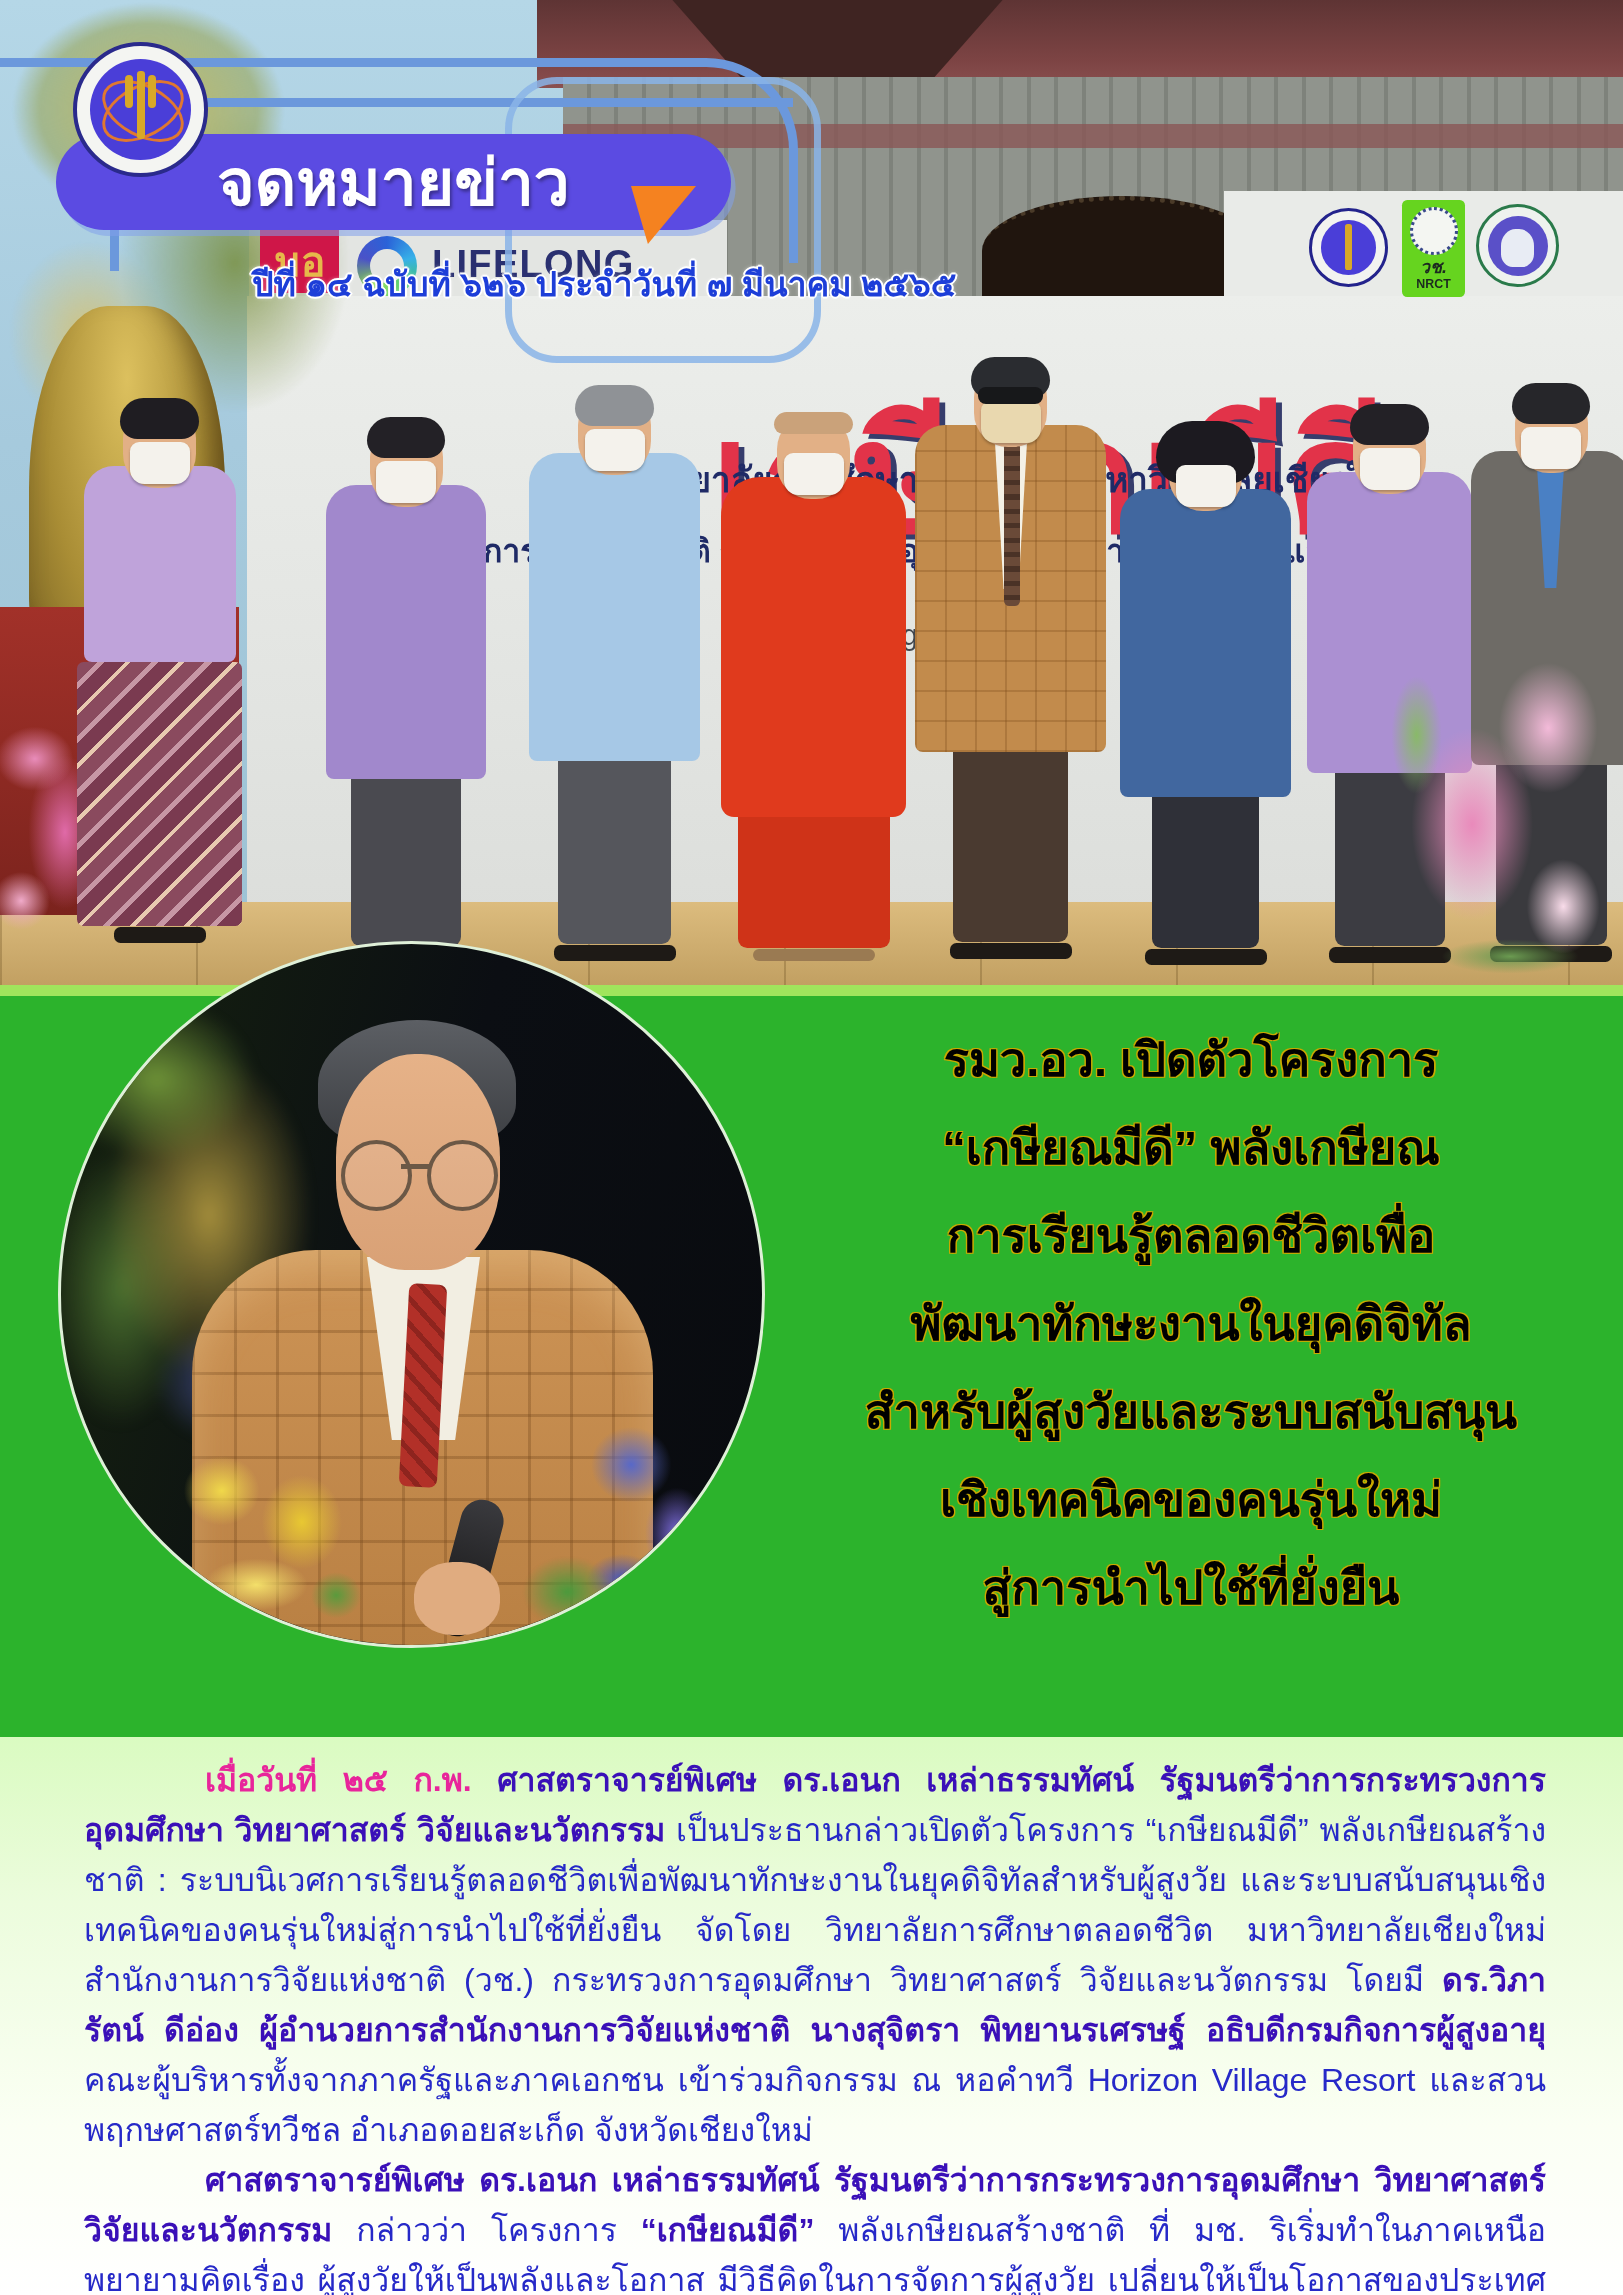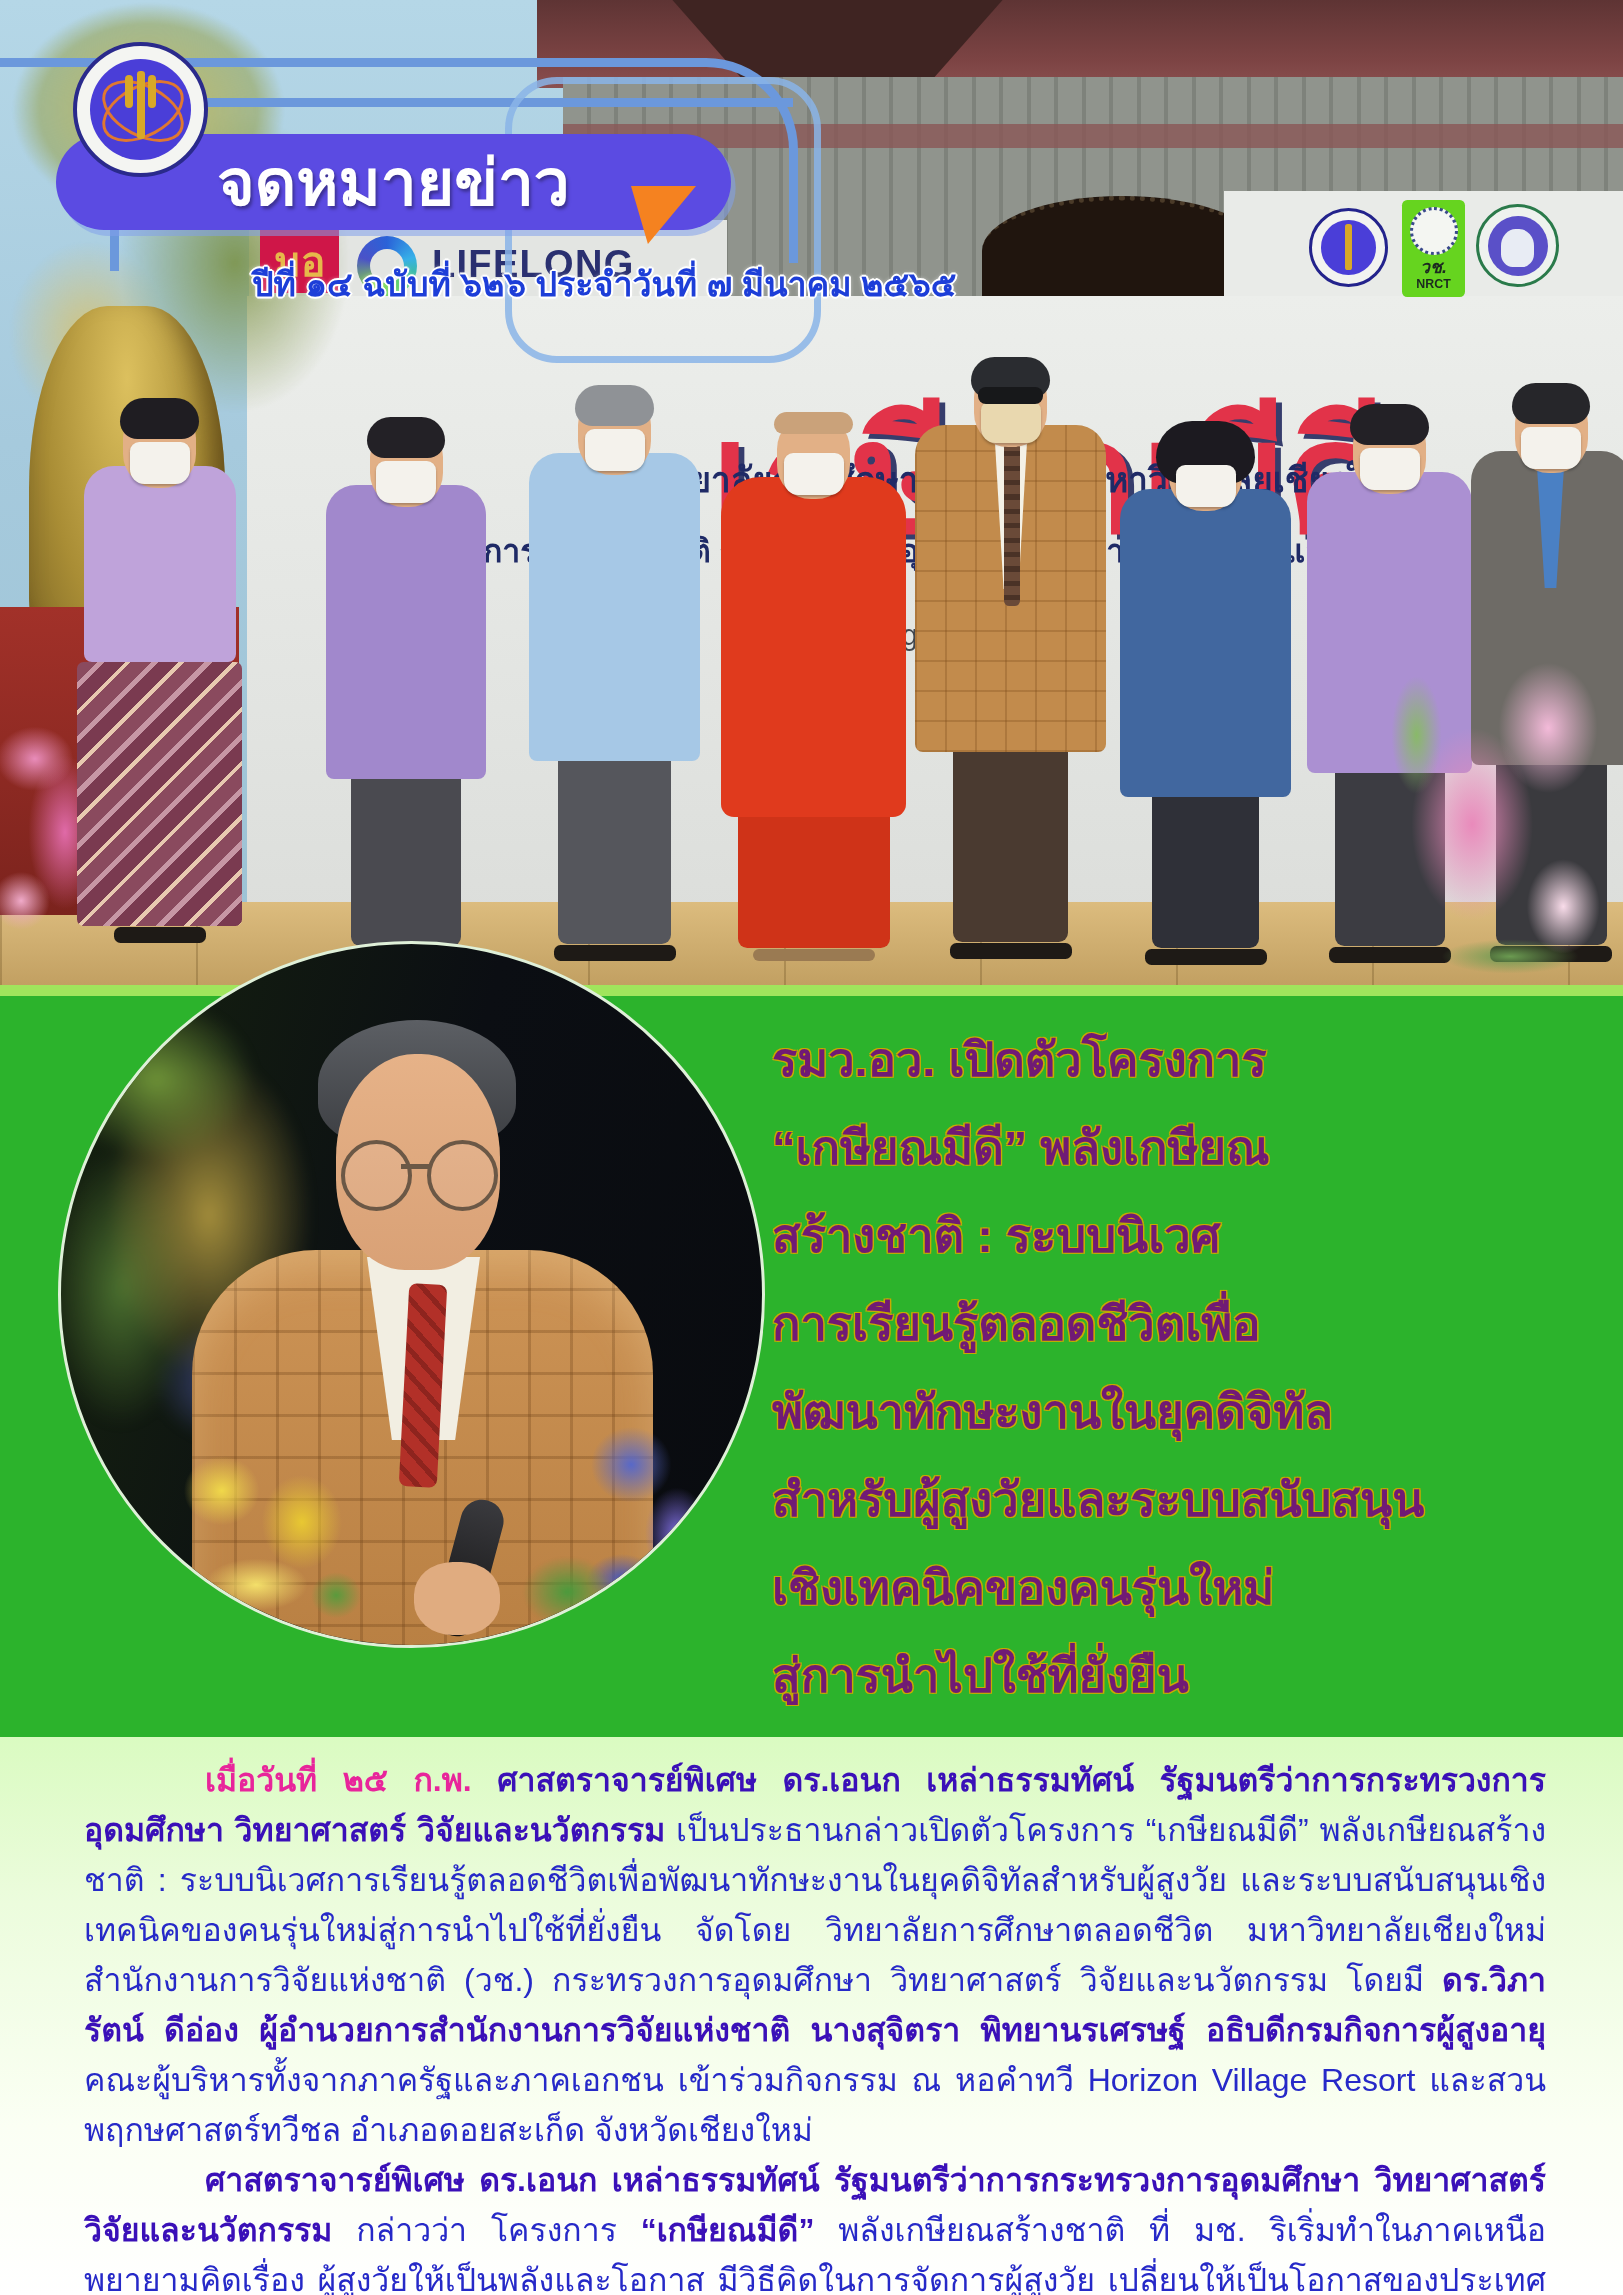--- a/index.html
+++ b/index.html
@@ -151,21 +151,21 @@
   .emblem .trident::after{content:"";position:absolute;left:11.8px;top:3.9px;width:7.9px;height:33px;background:#d8a828;border-radius:3.9px;}
   .emblem .orbit{position:absolute;left:9.2px;top:26px;width:82px;height:46px;border:3.3px solid #e07830;
                  border-radius:50%;transform:rotate(28deg);}
   .emblem .orbit2{transform:rotate(-28deg);}
   .issue-line{left:252px;top:257px;z-index:9;font-size:34px;font-weight:bold;color:#1d3ed8;white-space:nowrap;
       text-shadow:2px 0 0 #fff,-2px 0 0 #fff,0 2px 0 #fff,0 -2px 0 #fff,1.3px 1.3px 0 #fff,-1.3px -1.3px 0 #fff,1.3px -1.3px 0 #fff,-1.3px 1.3px 0 #fff,0 0 5.2px #fff;}
 
   
   .feature{position:absolute;left:0;top:985px;width:1623px;height:753px;background:#2cb32c;}
   .feature .strip{position:absolute;left:0;top:0;width:100%;height:11px;background:#a0e55c;}
-  .headline{position:absolute;left:772px;top:31px;width:838px;text-align:left;color:#701a75;
+  .headline{position:absolute;left:772px;top:31px;width:838px;text-align:center;color:#000000;
             font-weight:bold;font-size:47px;line-height:88px;
             text-shadow:1.3px 1.3px 0 #c9a900,-1.3px -1.3px 0 #c9a900,1.3px -1.3px 0 #c9a900,-1.3px 1.3px 0 #c9a900;}
   .headline div{white-space:nowrap;}
 
   
   .circle{position:absolute;left:58px;top:941px;width:701px;height:701px;border-radius:50%;overflow:hidden;
           border:3.9px solid #dff0d8;z-index:5;background:linear-gradient(105deg,#16230f,#0b0e13 50%,#090b0f);}
   .circle .c-foliage{position:absolute;left:-46px;top:19.6px;width:353px;height:523px;filter:blur(5.9px);
       background:radial-gradient(closest-side at 40% 22%,rgba(120,160,60,.9),transparent 70%),
                  radial-gradient(closest-side at 55% 48%,rgba(200,170,70,.8),transparent 65%),
@@ -333,21 +333,20 @@
       </div>
     </div>
     <div class="abs issue-line">ปีที่ ๑๔ ฉบับที่ ๖๒๖ ประจำวันที่ ๗ มีนาคม ๒๕๖๕</div>
   </section>
 
   <section class="feature">
     <div class="strip"></div>
     <div class="headline">
       <div>รมว.อว. เปิดตัวโครงการ</div>
       <div>“เกษียณมีดี” พลังเกษียณ</div>
-      <div>สร้างชาติ : ระบบนิเวศ</div>
       <div>การเรียนรู้ตลอดชีวิตเพื่อ</div>
       <div>พัฒนาทักษะงานในยุคดิจิทัล</div>
       <div>สำหรับผู้สูงวัยและระบบสนับสนุน</div>
       <div>เชิงเทคนิคของคนรุ่นใหม่</div>
       <div>สู่การนำไปใช้ที่ยั่งยืน</div>
     </div>
   </section>
 
   <div class="circle">
     <div class="c-foliage"></div>

